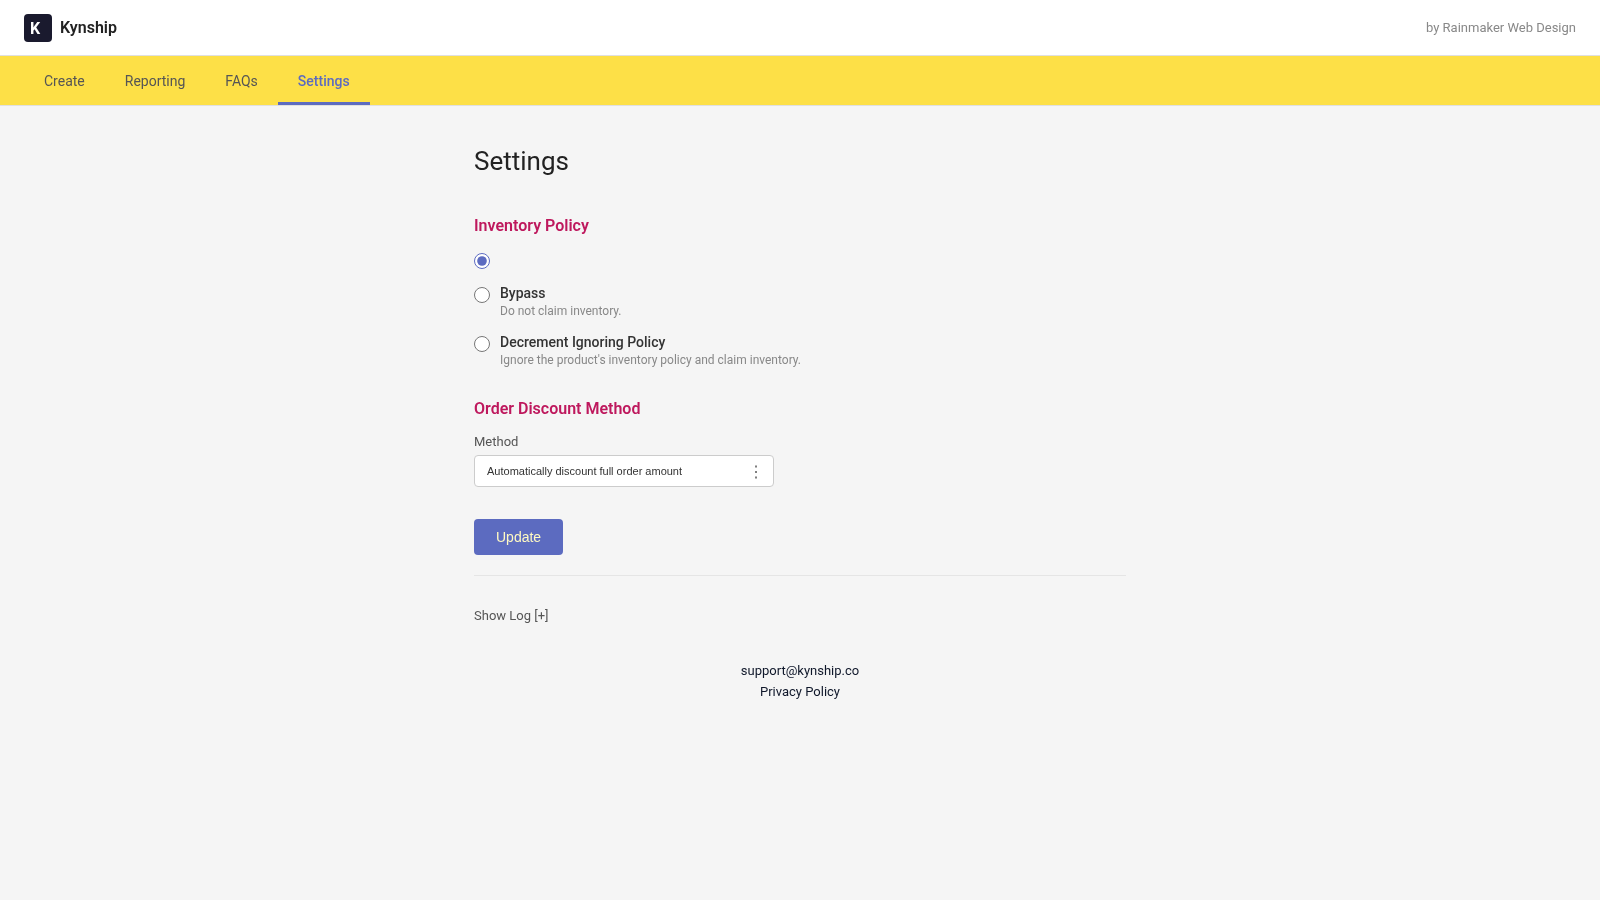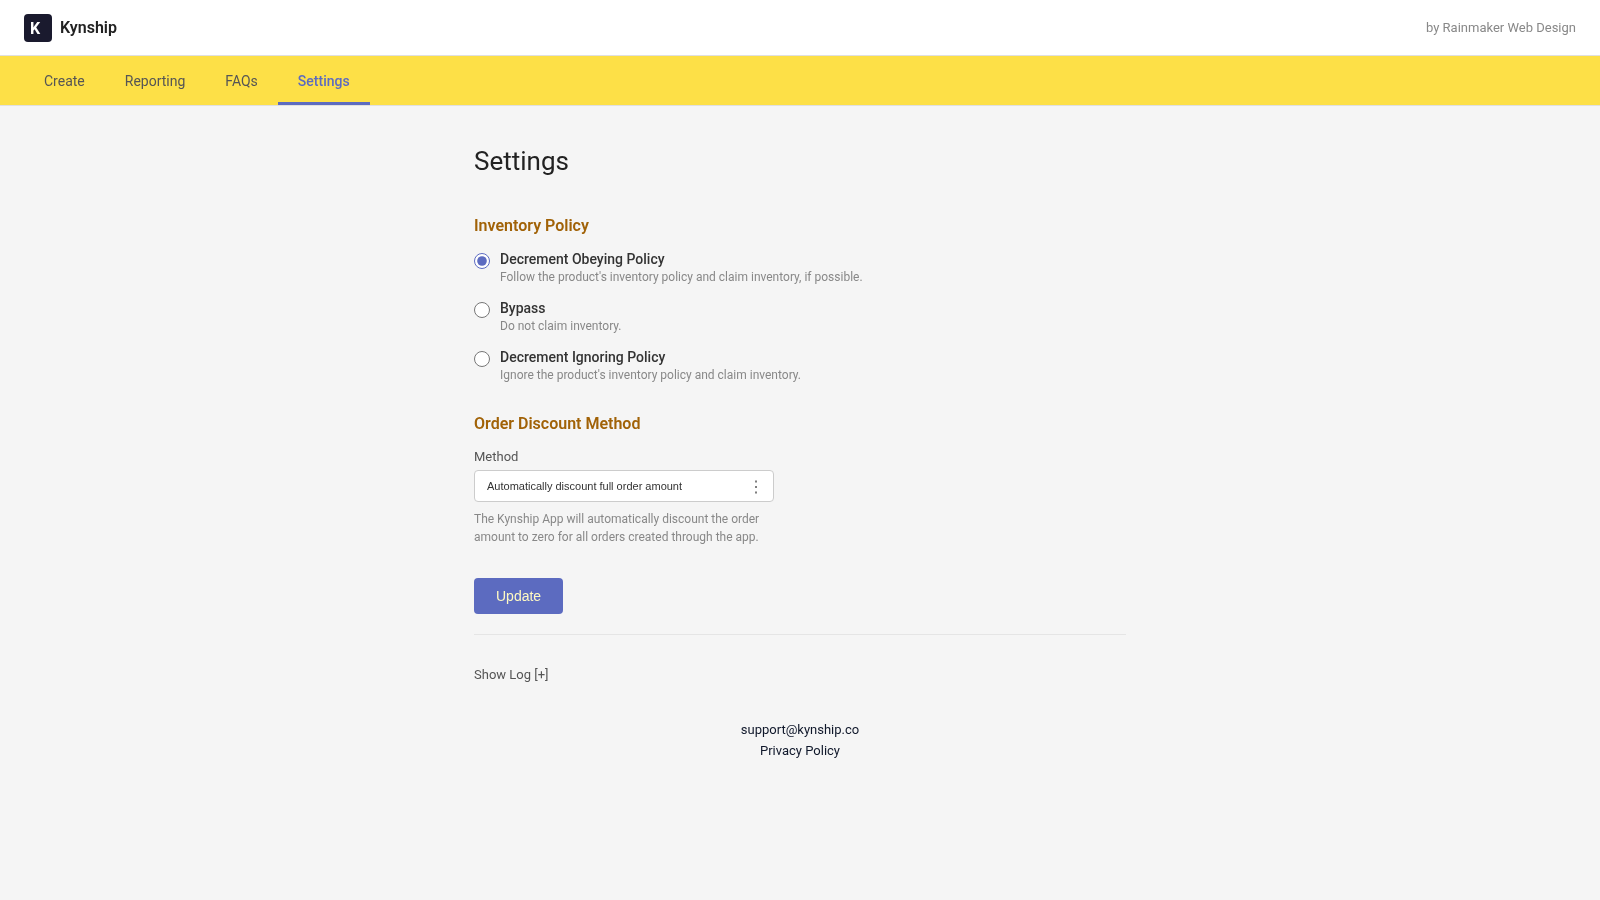--- a/index.html
+++ b/index.html
@@ -87,21 +87,21 @@
       font-size: 26px;
       font-weight: 400;
       color: #222;
       margin-bottom: 40px;
     }
 
     
     .section-title {
       font-size: 16px;
       font-weight: 600;
-      color: #a16207;
+      color: #be185d;
       margin-bottom: 16px;
     }
 
     
     .radio-group {
       display: flex;
       flex-direction: column;
       gap: 16px;
       margin-bottom: 32px;
     }
@@ -252,24 +252,20 @@
   <h1 class="page-title">Settings</h1>
 
   
   <div>
     <div class="section-title">Inventory Policy</div>
 
     <div class="radio-group">
 
       <div class="radio-option">
         <input type="radio" name="inventory_policy" id="decrement-obeying" checked="" style="">
-        <label class="radio-label" for="decrement-obeying">
-          <span class="radio-label-text">Decrement Obeying Policy</span>
-          <span class="radio-label-desc">Follow the product's inventory policy and claim inventory, if possible.</span>
-        </label>
       </div>
 
       <div class="radio-option">
         <input type="radio" name="inventory_policy" id="bypass" style="">
         <label class="radio-label" for="bypass">
           <span class="radio-label-text">Bypass</span>
           <span class="radio-label-desc">Do not claim inventory.</span>
         </label>
       </div>
 
@@ -292,21 +288,20 @@
 
     <div class="method-select-wrapper">
       <select class="method-select">
         <option value="auto-full">Automatically discount full order amount</option>
         <option value="auto-partial">Automatically discount order amount</option>
         <option value="manual">Do not discount</option>
       </select>
       <span class="select-arrow">⋮</span>
     </div>
 
-    <p class="method-description">The Kynship App will automatically discount the order amount to zero for all orders created through the app.</p>
   </div>
 
   
   <button class="update-btn">Update</button>
 
   <div class="divider"></div>
 
   
   <div class="show-log">Show Log [+]</div>
 

